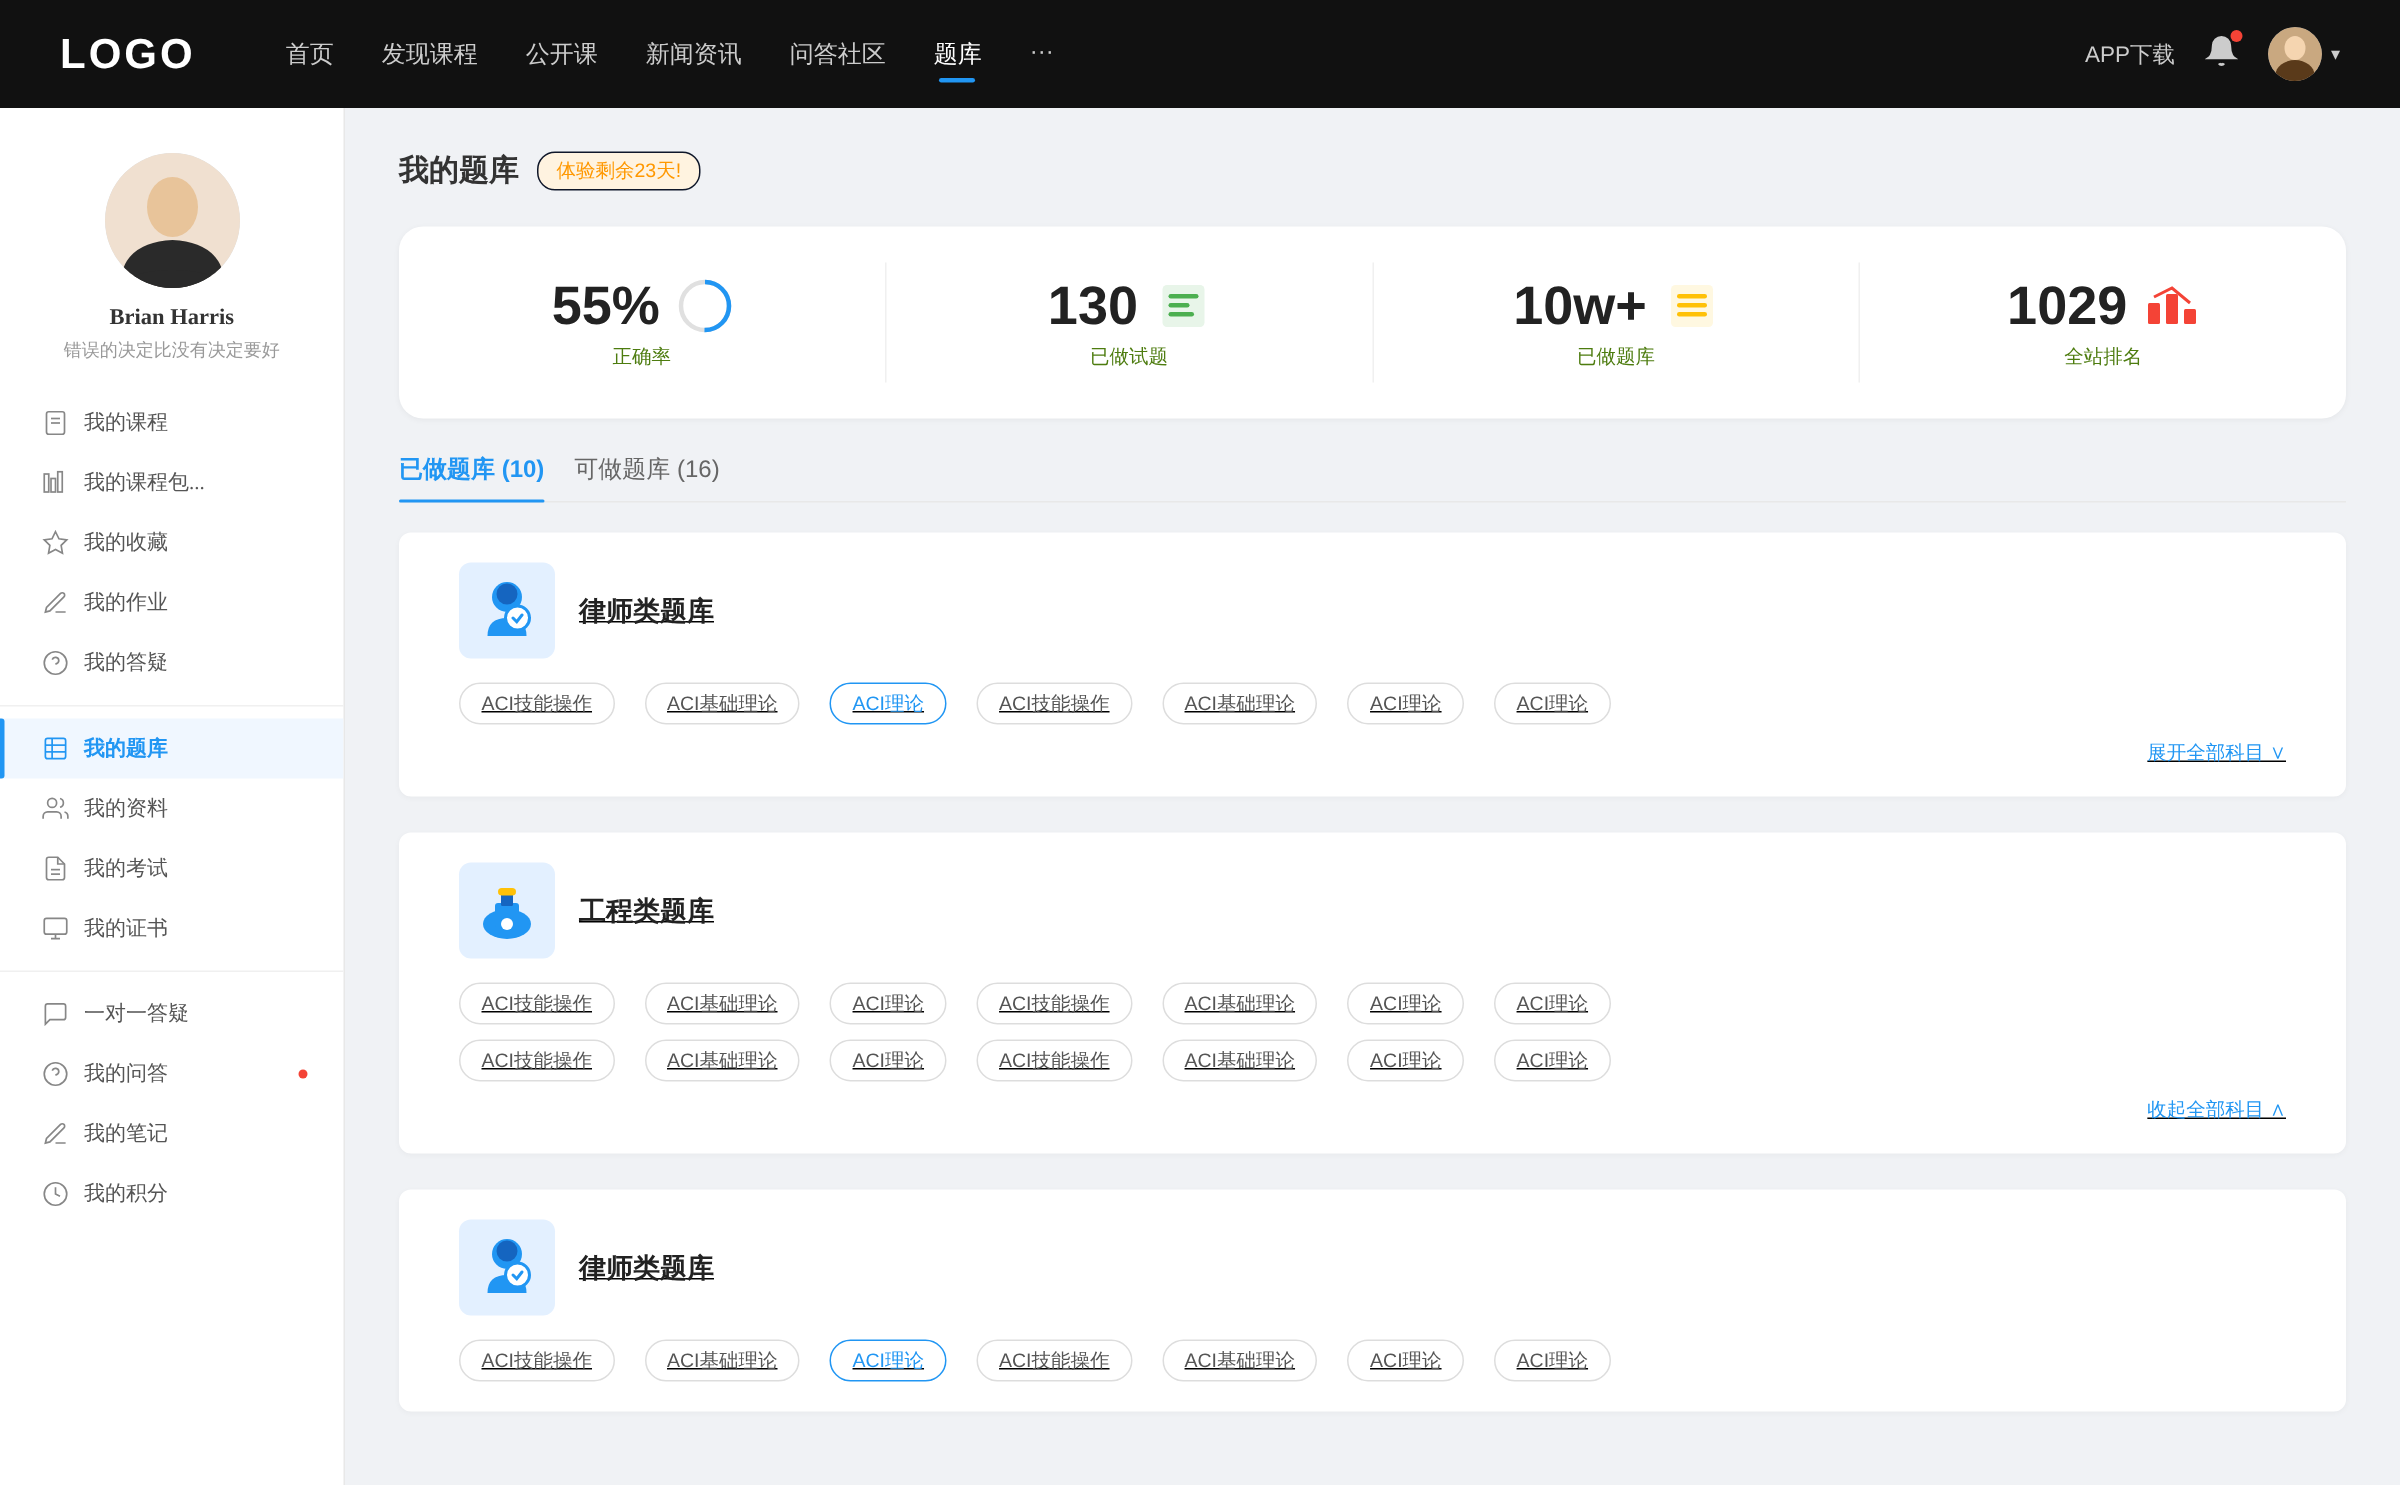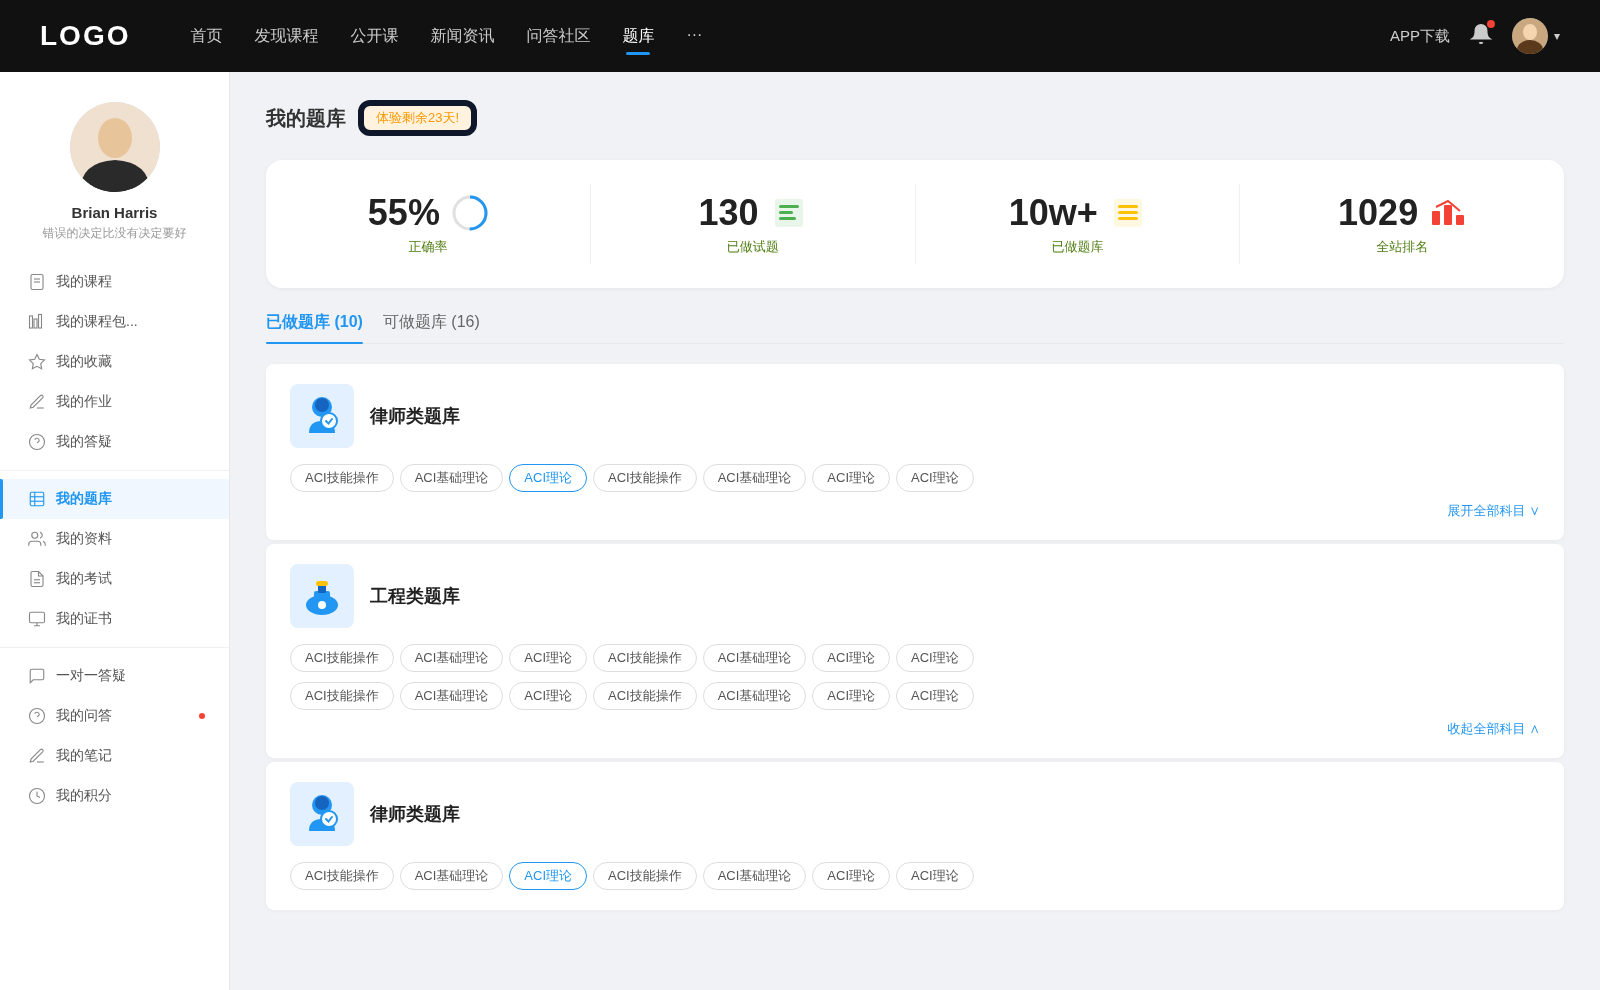--- a/index.html
+++ b/index.html
@@ -19,63 +19,63 @@
     .bell-badge { position: absolute; top: -3px; right: -3px; width: 8px; height: 8px; background: #f44336; border-radius: 50%; }
     .avatar-wrap { display: flex; align-items: center; gap: 6px; cursor: pointer; }
     .avatar-img { width: 36px; height: 36px; border-radius: 50%; background: #888; overflow: hidden; }
     .avatar-img svg { width: 36px; height: 36px; }
     .chevron-down { color: #ccc; font-size: 12px; }
 
     
     .layout { display: flex; height: calc(990px - 72px); }
 
     
-    .sidebar { width: 230px; background: #fff; border-right: 1px solid #e8e8e8; display: flex; flex-direction: column; align-items: center; padding-top: 30px; overflow-y: auto; flex-shrink: 0; }
+    .sidebar { width: 230px; background: #fff; border-right: 1px solid #e8e8e8; display: flex; flex-direction: column; align-items: center; padding-top: 30px; overflow-y: auto; flex-shrink: 0; font-family: Liberation Serif, serif; }
     .sidebar-avatar { width: 90px; height: 90px; border-radius: 50%; overflow: hidden; background: #ddd; margin-bottom: 12px; }
     .sidebar-avatar svg { width: 90px; height: 90px; }
     .sidebar-name { font-size: 15px; font-weight: 600; color: #333; margin-bottom: 4px; }
     .sidebar-motto { font-size: 12px; color: #999; margin-bottom: 20px; }
     .sidebar-menu { width: 100%; }
     .sidebar-item { display: flex; align-items: center; gap: 10px; padding: 11px 28px; cursor: pointer; color: #555; font-size: 14px; transition: background 0.15s; position: relative; }
     .sidebar-item.active { color: #2196F3; background: #f0f7ff; }
     .sidebar-item.active::before { content:''; position:absolute; left:0; top:0; bottom:0; width:3px; background:#2196F3; border-radius:0 2px 2px 0; }
     .sidebar-icon { width: 18px; height: 18px; flex-shrink: 0; opacity: 0.7; }
     .sidebar-item.active .sidebar-icon { opacity: 1; }
     .sidebar-dot { width: 6px; height: 6px; background: #f44336; border-radius: 50%; position: absolute; right: 24px; top: 50%; transform: translateY(-50%); }
     .sidebar-divider { height: 1px; background: #f0f0f0; margin: 8px 0; }
 
     
     .main { flex: 1; overflow-y: auto; padding: 28px 36px; background: #f0f2f5; }
 
     
     .page-title-row { display: flex; align-items: center; gap: 12px; margin-bottom: 24px; }
     .page-title { font-size: 20px; font-weight: 700; color: #333; }
-    .trial-badge { background: #fff3e0; color: #ff9800; border: 6px solid #0f172a; border-radius: 12px; padding: 3px 12px; font-size: 13px; }
+    .trial-badge { background: #fff3e0; color: #ff9800; border: 1px solid #0f172a; border-radius: 12px; padding: 3px 12px; font-size: 13px; }
 
     
     .stats-card { background: #fff; border-radius: 16px; padding: 24px 0; display: flex; margin-bottom: 24px; box-shadow: 0 1px 4px rgba(0,0,0,0.05); }
     .stat-item { flex: 1; display: flex; flex-direction: column; align-items: center; justify-content: center; border-right: 1px solid #f0f0f0; padding: 8px 20px; }
     .stat-item:last-child { border-right: none; }
     .stat-top { display: flex; align-items: center; gap: 12px; }
     .stat-number { font-size: 36px; font-weight: 700; color: #222; }
     .stat-icon { width: 36px; height: 36px; }
     .stat-label { font-size: 13px; color: #4d7c0f; margin-top: 4px; }
 
     
     .tabs-row { display: flex; gap: 20px; margin-bottom: 20px; border-bottom: 1px solid #e8e8e8; }
     .tab-item { font-size: 16px; color: #666; padding-bottom: 10px; cursor: pointer; position: relative; }
     .tab-item.active { color: #2196F3; font-weight: 600; }
     .tab-item.active::after { content:''; position:absolute; bottom:-1px; left:0; right:0; height:2px; background:#2196F3; border-radius:1px; }
 
     
-    .qbank-section { background: #fff; border-radius: 8px; padding: 20px 24px; margin-bottom: 4px; box-shadow: 0 1px 4px rgba(0,0,0,0.04); }
+    .qbank-section { background: #fff; border-radius: 8px; padding: 20px 40px; margin-bottom: 24px; box-shadow: 0 1px 4px rgba(0,0,0,0.04); text-decoration: underline; }
     .qbank-header { display: flex; align-items: center; gap: 16px; margin-bottom: 16px; }
     .qbank-icon { width: 64px; height: 64px; background: #e3f0ff; border-radius: 8px; display: flex; align-items: center; justify-content: center; flex-shrink: 0; }
     .qbank-title { font-size: 18px; font-weight: 700; color: #222; }
-    .qbank-tags { display: flex; flex-wrap: wrap; gap: 6px; }
+    .qbank-tags { display: flex; flex-wrap: wrap; gap: 20px; }
     .tag { border: 1px solid #ddd; border-radius: 16px; padding: 4px 14px; font-size: 13px; color: #555; cursor: pointer; }
     .tag.active { border-color: #2196F3; color: #2196F3; background: #fff; }
     .qbank-footer { text-align: right; font-size: 13px; color: #2196F3; cursor: pointer; margin-top: 10px; }
   </style>
 </head>
 <body>
 
 <nav class="topnav">
   <div class="topnav-logo">LOGO</div>
   <div class="topnav-links">

